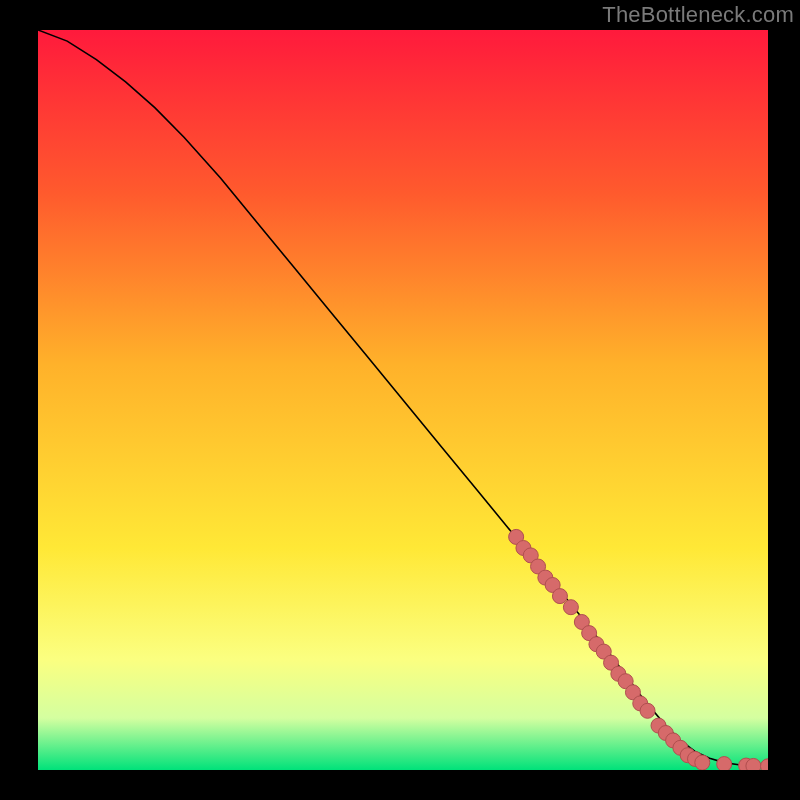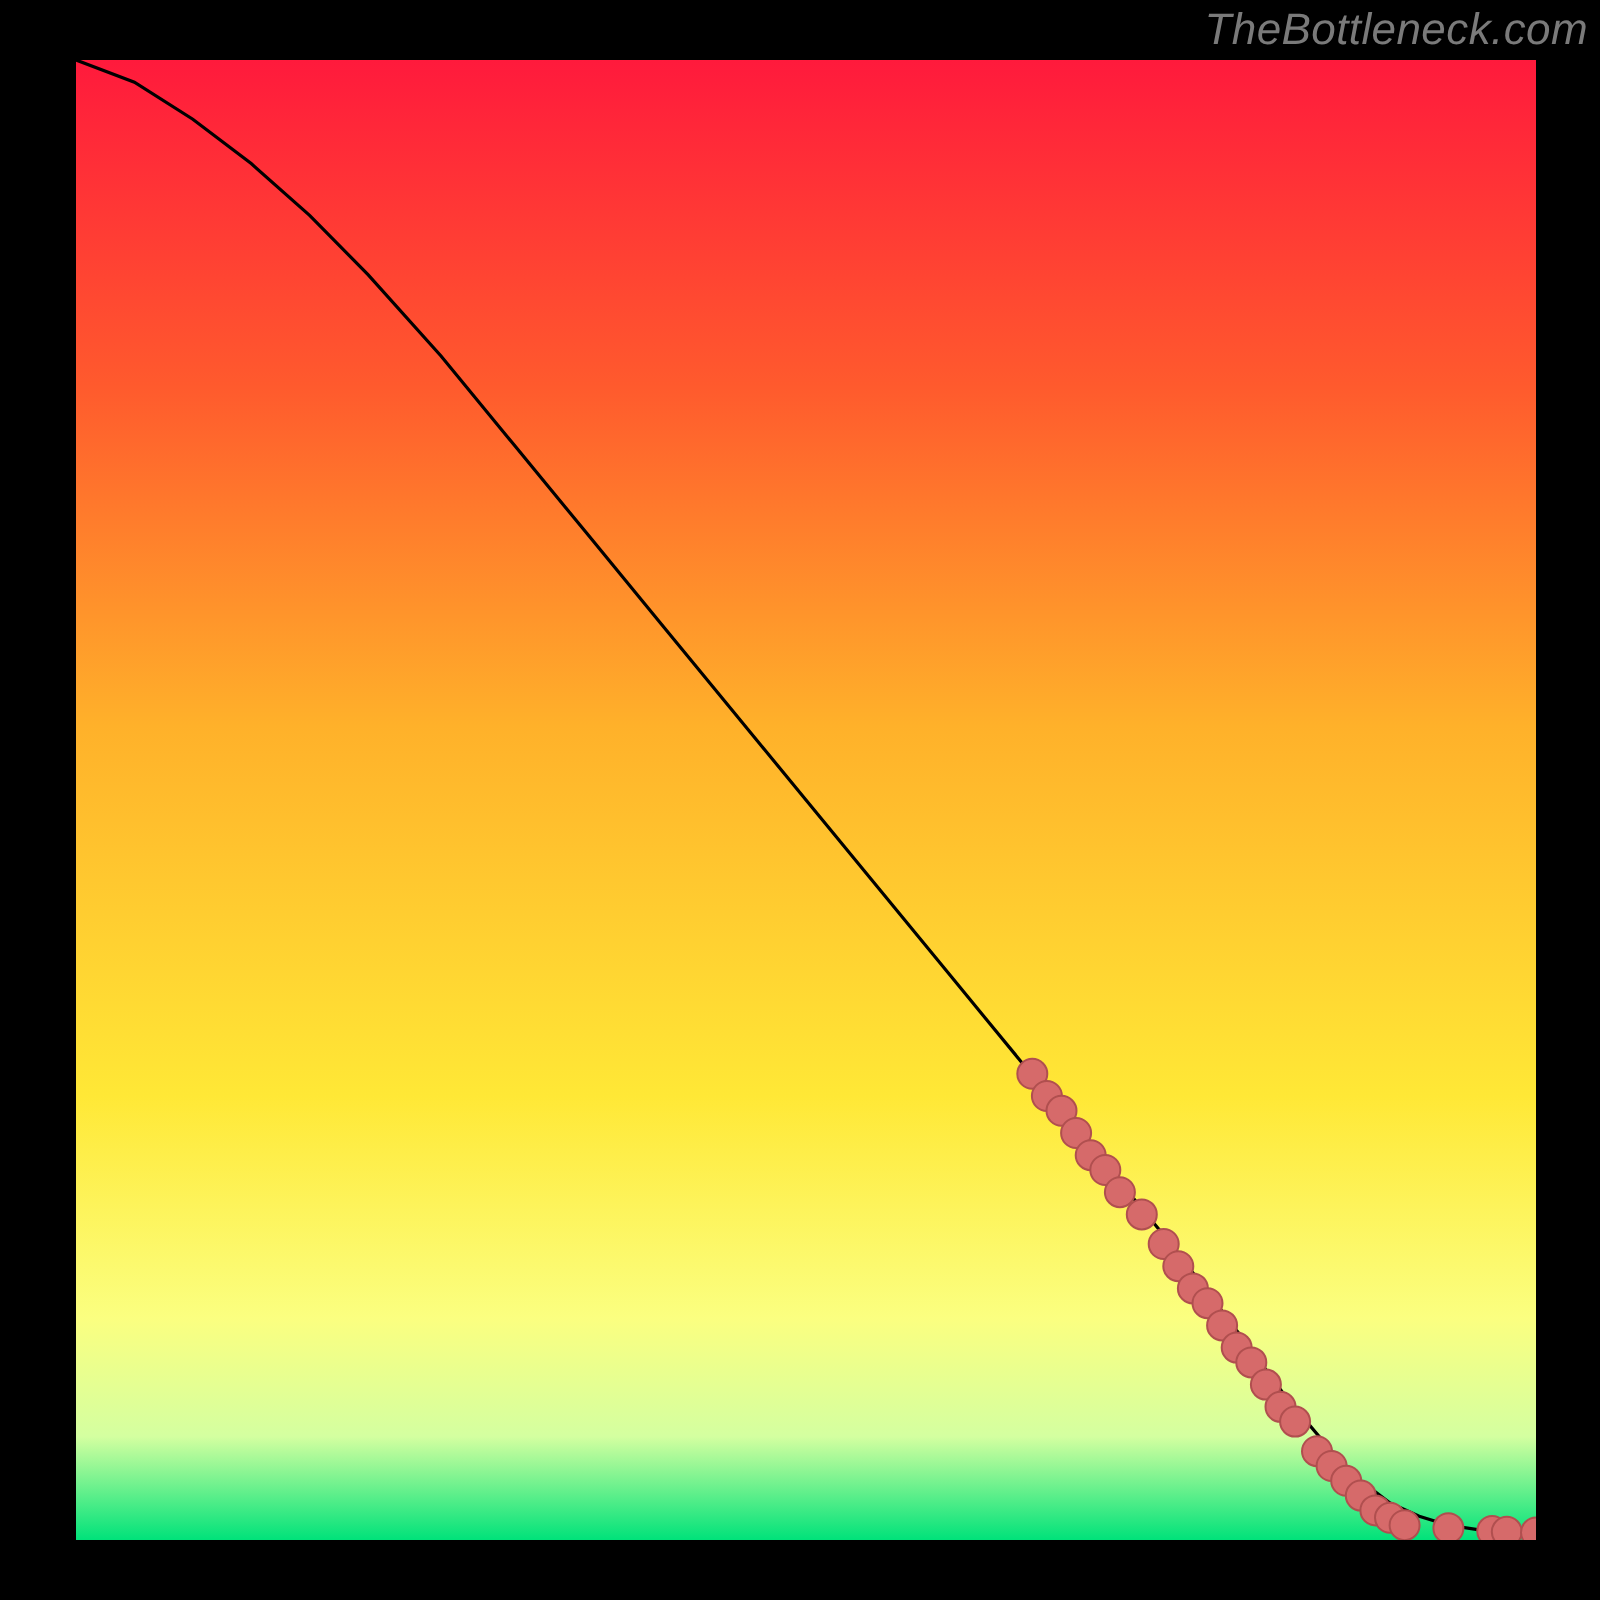--- a/index.html
+++ b/index.html
@@ -18,21 +18,20 @@
     background: #000;
   }
   .attribution {
     position: absolute;
     top: 2px;
     right: 6px;
     color: #7a7a7a;
     font-size: 22px;
     letter-spacing: 0.2px;
     font-weight: 400;
-    font-style: italic;
   }
   .plot {
     position: absolute;
     left: 38px;
     top: 30px;
     width: 730px;
     height: 740px;
   }
   svg { display: block; }
 </style>

